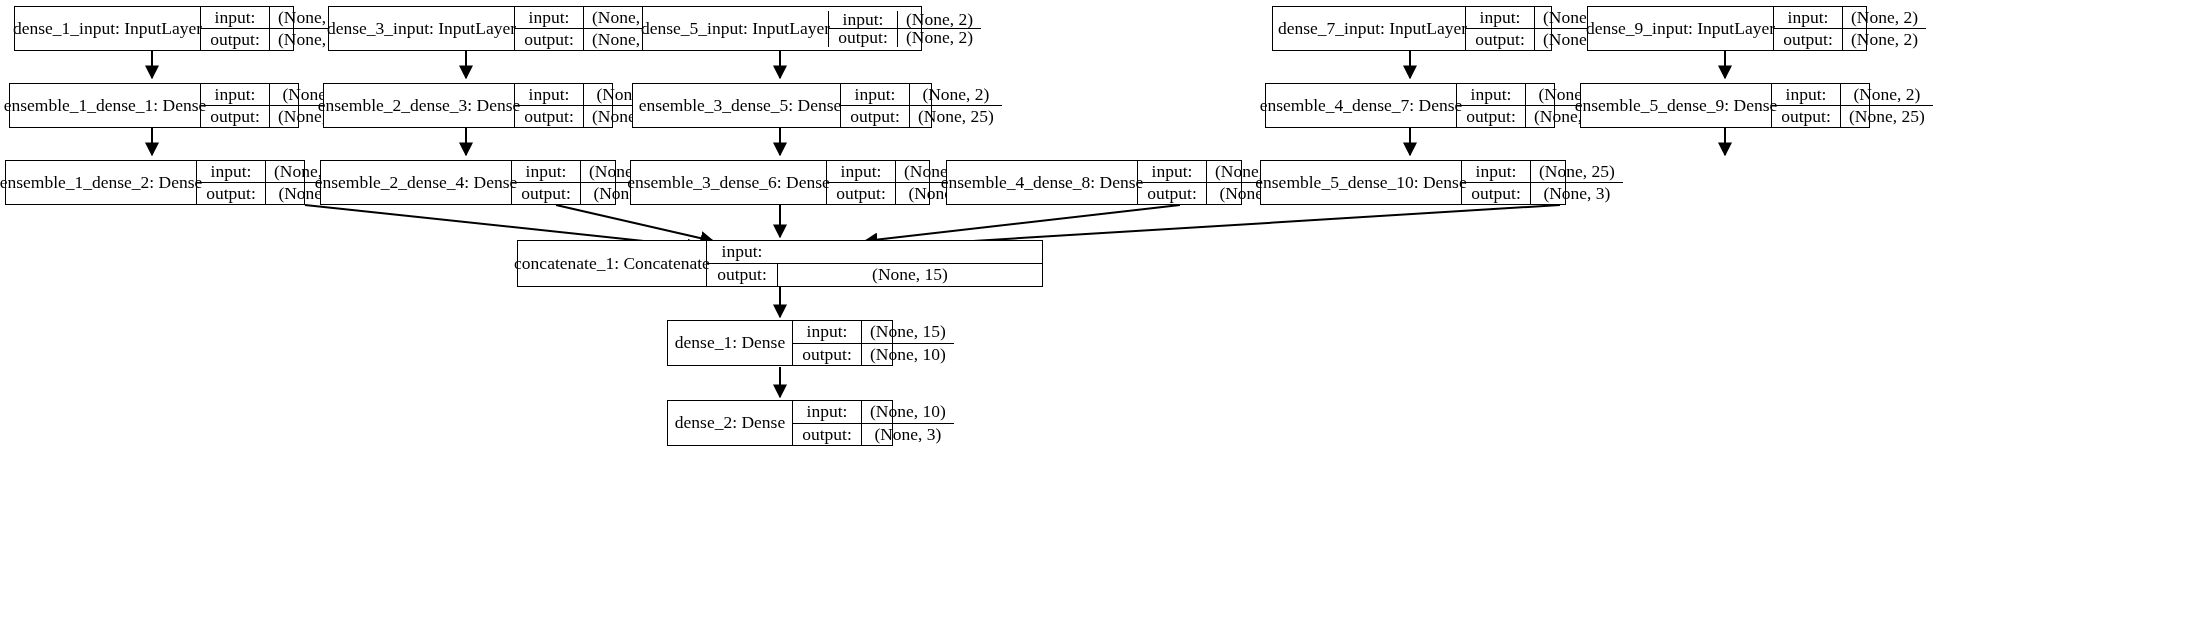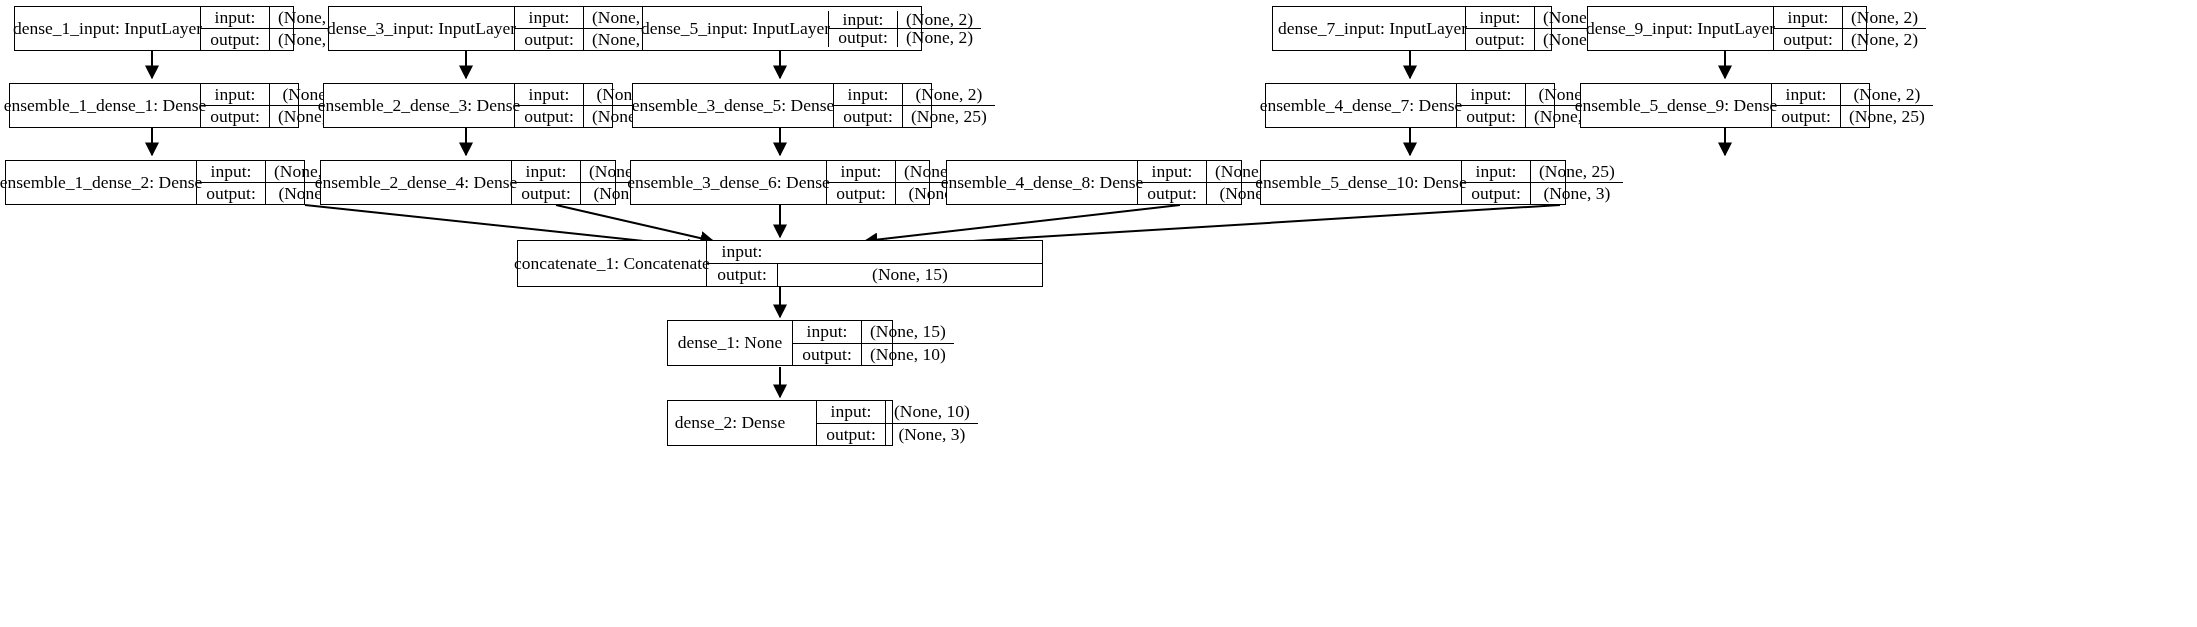--- a/index.html
+++ b/index.html
@@ -211,21 +211,21 @@
         <div class="rowval">(None, 2)</div>
       </div>
       <div class="row">
         <div class="rowkey" style="width:52px;">output:</div>
         <div class="rowval">(None, 25)</div>
       </div>
     </div>
   </div>
 
   <div class="node" style="left:632px; top:83px; width:300px; height:45px;">
-    <div class="label" style="width:180px;">ensemble_3_dense_5: Dense</div>
+    <div class="label" style="width:180px;margin-left:7px;">ensemble_3_dense_5: Dense</div>
     <div class="grid">
       <div class="row">
         <div class="rowkey" style="width:52px;">input:</div>
         <div class="rowval">(None, 2)</div>
       </div>
       <div class="row">
         <div class="rowkey" style="width:52px;">output:</div>
         <div class="rowval">(None, 25)</div>
       </div>
     </div>
@@ -336,34 +336,34 @@
         <div class="rowkey" style="width:54px;">input:</div>
       </div>
       <div class="row out">
         <div class="rowkey" style="width:54px;">output:</div>
         <div class="rowval">(None, 15)</div>
       </div>
     </div>
   </div>
 
   <div class="node" style="left:667px; top:320px; width:226px; height:46px;">
-    <div class="label" style="width:104px;">dense_1: None</div>
+    <div class="label" style="width:104px;">dense_1: Dense</div>
     <div class="grid">
       <div class="row">
         <div class="rowkey" style="width:52px;">input:</div>
         <div class="rowval">(None, 15)</div>
       </div>
       <div class="row">
         <div class="rowkey" style="width:52px;">output:</div>
         <div class="rowval">(None, 10)</div>
       </div>
     </div>
   </div>
 
-  <div class="node" style="left:667px; top:400px; width:226px; height:46px;gap:24px;">
+  <div class="node" style="left:667px; top:400px; width:226px; height:46px;">
     <div class="label" style="width:104px;">dense_2: Dense</div>
     <div class="grid">
       <div class="row">
         <div class="rowkey" style="width:52px;">input:</div>
         <div class="rowval">(None, 10)</div>
       </div>
       <div class="row">
         <div class="rowkey" style="width:52px;">output:</div>
         <div class="rowval">(None, 3)</div>
       </div>

